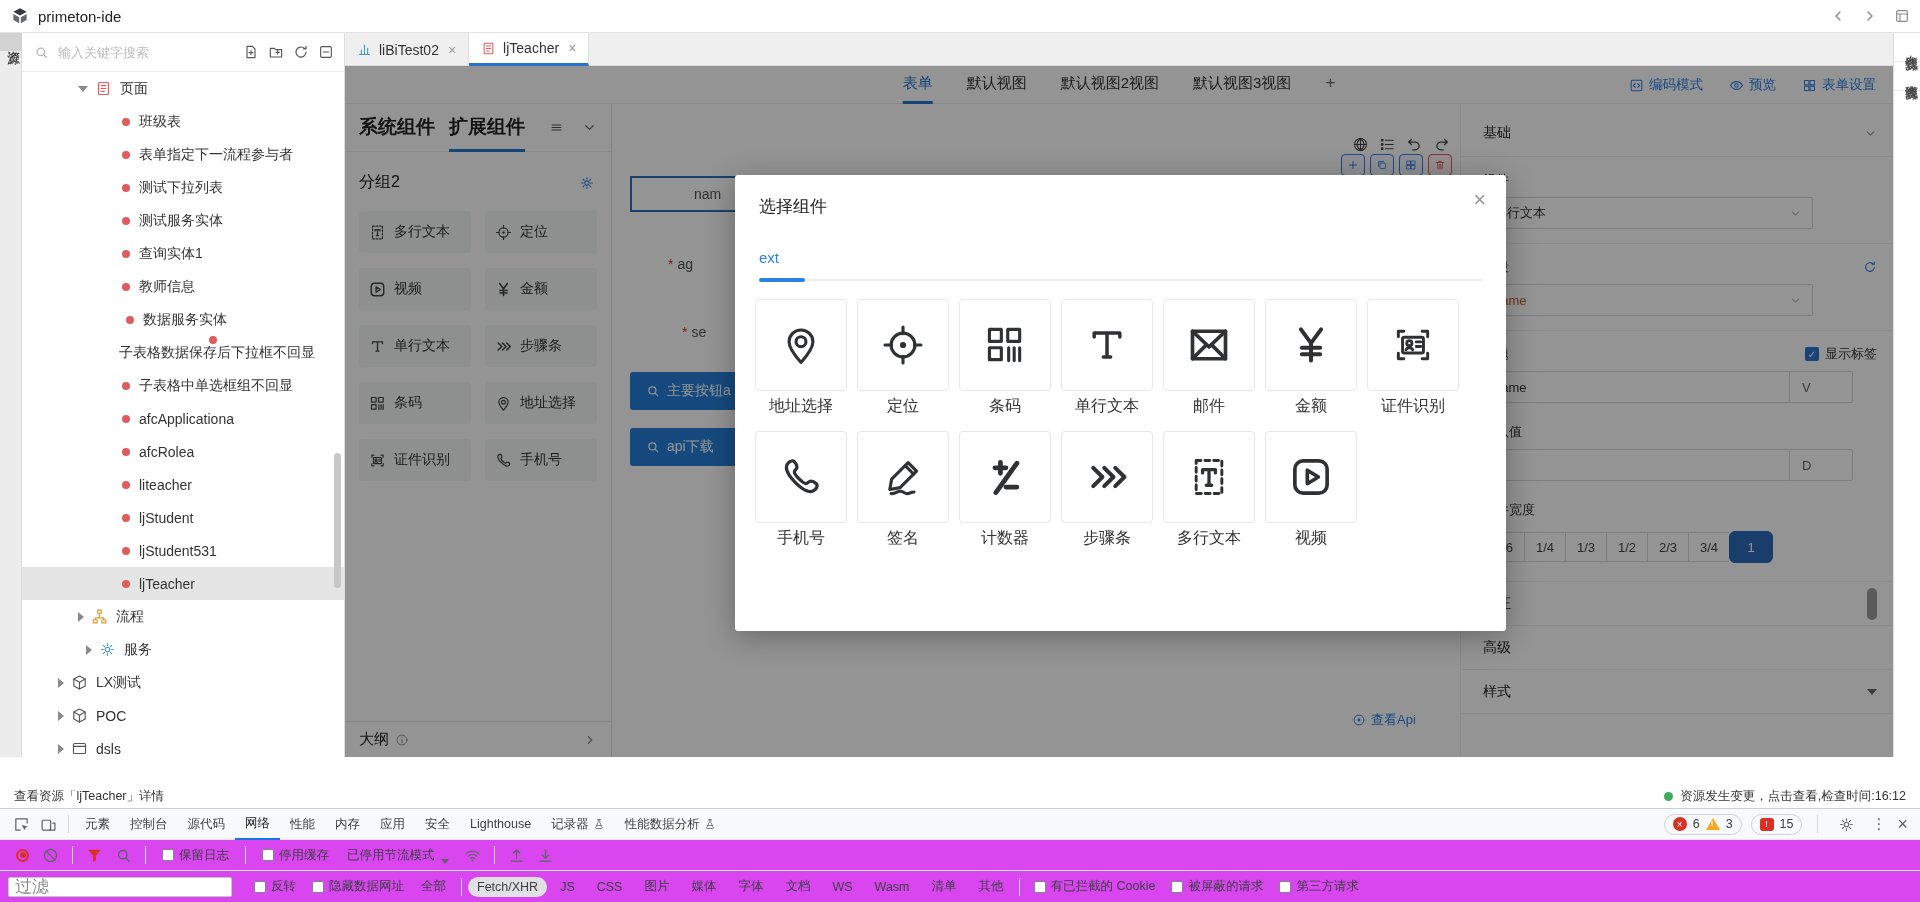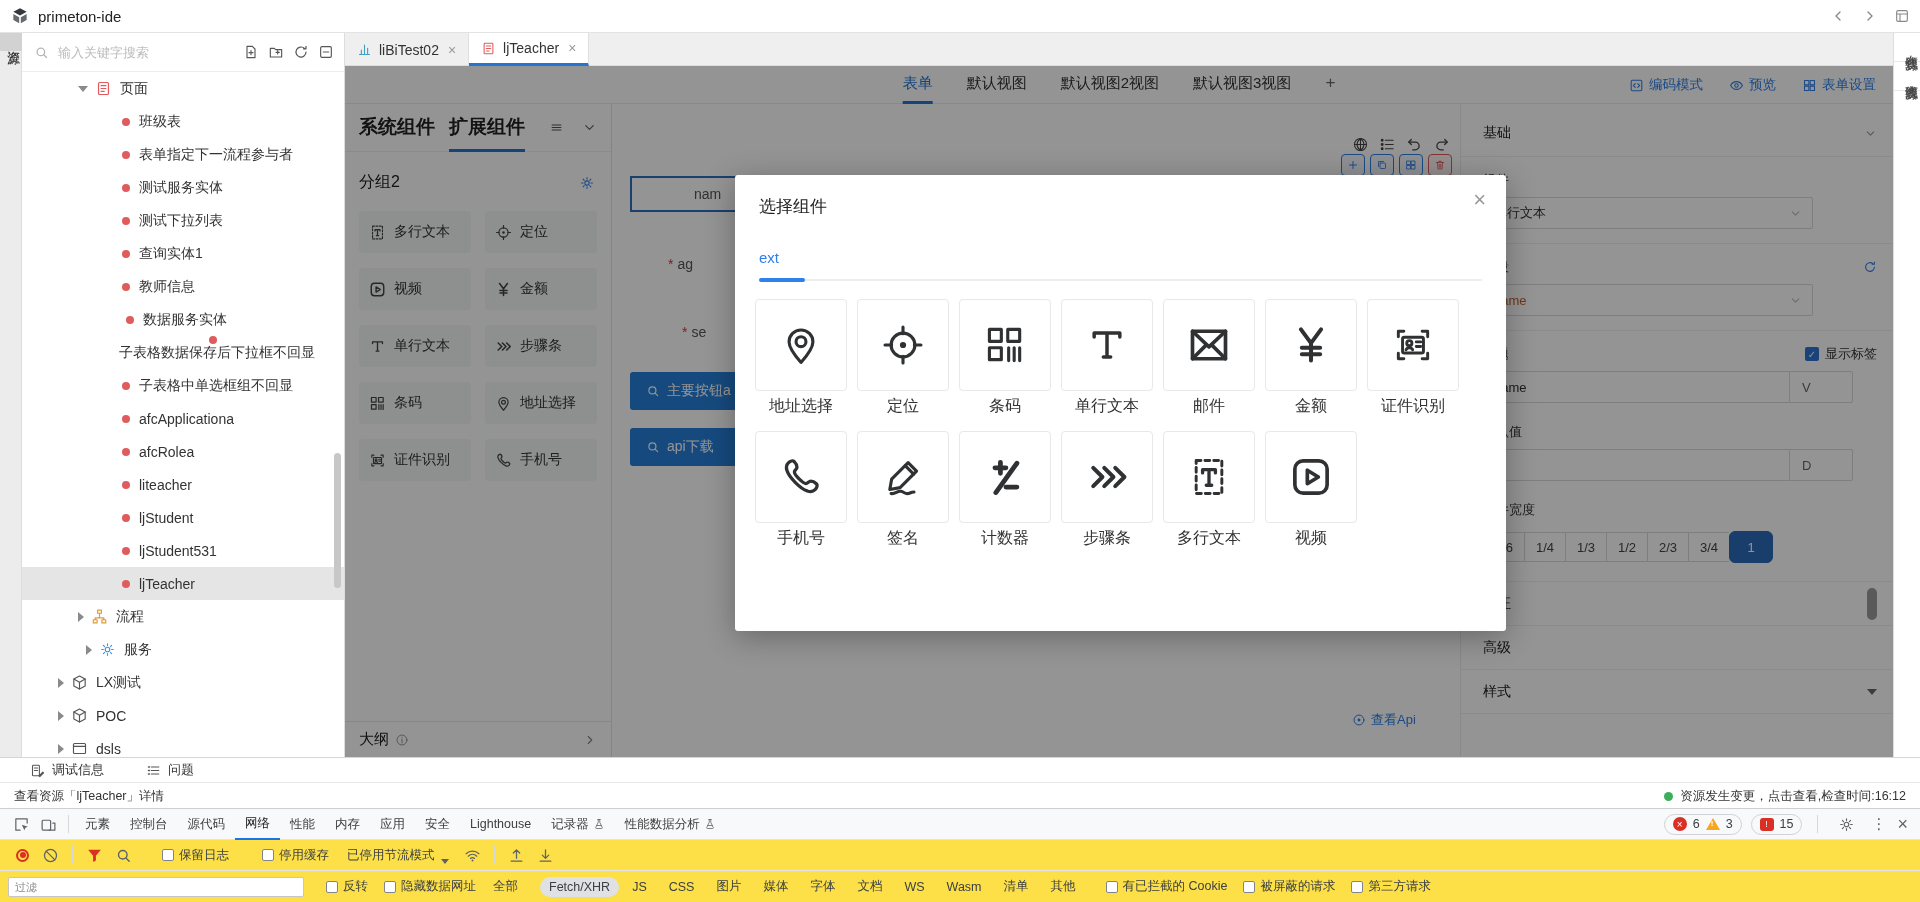--- a/index.html
+++ b/index.html
@@ -132,21 +132,21 @@
 
   
   .debugbar{position:absolute;left:0;top:757px;width:1920px;height:26px;background:#fff;border-top:1px solid #d6d6d6;border-bottom:1px solid #e6e6e6;display:flex;align-items:center;padding-left:30px;gap:42px;}
   .dbitem{display:flex;align-items:center;gap:7px;font-size:13px;color:#333;cursor:pointer;}
   .dbitem .ic{width:15px;height:15px;color:#555;}
   .statusbar{position:absolute;left:0;top:784px;width:1920px;height:25px;background:#fff;border-bottom:1px solid #cfcfcf;display:flex;align-items:center;padding:0 14px;font-size:12.5px;color:#333;}
   .statusbar .right{margin-left:auto;display:flex;align-items:center;gap:7px;text-align:center;}
   .gdot{width:9px;height:9px;border-radius:50%;background:#3dae5b;}
 
   
-  .devtools{position:absolute;left:0;top:809px;width:1920px;height:93px;background:#fde047;font-size:12.5px;color:#3c4043;}
+  .devtools{position:absolute;left:0;top:809px;width:1920px;height:93px;background:#d946ef;font-size:12.5px;color:#3c4043;}
   .dt-row{display:flex;align-items:center;height:31px;border-bottom:1px solid #e3e3e3;}
   .dt-row1{background:#f8f9fa;padding-left:8px;}
   .dt-ic{width:17px;height:17px;color:#5f6368;margin:0 5px;cursor:pointer;}
   .dt-sep{width:1px;height:18px;background:#d5d7da;margin:0 6px;}
   .dt-tab{padding:0 10px;height:31px;line-height:31px;cursor:pointer;display:flex;align-items:center;gap:4px;}
   .dt-tab.active{border-bottom:2px solid #1a73e8;color:#202124;}
   .dt-tab .ic{width:12px;height:12px;color:#5f6368;}
   .dt-right{margin-left:auto;display:flex;align-items:center;gap:9px;padding-right:12px;}
   .pill{display:flex;align-items:center;gap:6px;border:1px solid #d0d2d5;border-radius:11px;height:21px;padding:0 8px;}
   .errdot{width:14px;height:14px;border-radius:50%;background:#d93025;color:#fff;font-size:10px;display:flex;align-items:center;justify-content:center;}
@@ -157,21 +157,21 @@
   .xclose{font-size:18px;color:#5f6368;line-height:1;}
   .dt-row2{padding-left:10px;gap:2px;}
   .rec{width:13px;height:13px;border:2px solid #d93025;border-radius:50%;position:relative;margin:0 6px;}
   .rec:after{content:"";position:absolute;inset:1.5px;background:#d93025;border-radius:50%;}
   .dt-ic.red{color:#d93025;}
   .cbox{width:12px;height:12px;border:1.5px solid #80868b;border-radius:2px;background:#fff;margin-right:5px;flex:0 0 auto;}
   .dt-check{display:flex;align-items:center;margin:0 8px;cursor:pointer;}
   .throt{display:flex;align-items:flex-end;gap:6px;margin:0 8px;cursor:pointer;}
   .dcaret{width:0;height:0;border-left:4px solid transparent;border-right:4px solid transparent;border-top:5px solid #5f6368;}
   .dt-row3{padding-left:8px;border-bottom:none;}
-  .filter-input{width:296px;height:20px;border:1px solid #c6c6c6;border-radius:2px;padding:0 6px;font-size:11px;color:#333;outline:none;margin-right:14px;}
+  .filter-input{width:224px;height:20px;border:1px solid #c6c6c6;border-radius:2px;padding:0 6px;font-size:17px;color:#333;outline:none;margin-right:14px;}
   .filter-input::placeholder{color:#8a8a8a;}
   .chip{padding:3px 9px;border-radius:10px;cursor:pointer;white-space:nowrap;}
   .chip.selchip{background:#dfe1e5;}
   .chips{display:flex;align-items:center;gap:4px;}
 </style>
 </head>
 <body>
 
 <div id="app">
 
@@ -257,25 +257,25 @@
         <div class="tree-row" style="padding-left: 100px;">
           <span class="tree-dot"></span>
           <span>班级表</span>
         </div>
         <div class="tree-row" style="padding-left: 100px;">
           <span class="tree-dot"></span>
           <span>表单指定下一流程参与者</span>
         </div>
         <div class="tree-row" style="padding-left: 100px;">
           <span class="tree-dot"></span>
+          <span>测试下拉列表</span>
+        </div>
+        <div class="tree-row" style="padding-left: 100px;">
+          <span class="tree-dot"></span>
           <span>测试服务实体</span>
-        </div>
-        <div class="tree-row" style="padding-left: 100px;">
-          <span class="tree-dot"></span>
-          <span>测试下拉列表</span>
         </div>
         <div class="tree-row" style="padding-left: 100px;">
           <span class="tree-dot"></span>
           <span>查询实体1</span>
         </div>
         <div class="tree-row" style="padding-left: 100px;">
           <span class="tree-dot"></span>
           <span>教师信息</span>
         </div>
         <div class="tree-row" style="padding-left: 104px;">
@@ -905,40 +905,20 @@
                 <rect x="3.2" y="3.2" width="17.6" height="17.6" rx="4.5"></rect>
                 <path d="M10 8.3v7.4l6-3.7z"></path>
               </svg>
             </span>
           </div>
           <div class="mlabel">视频</div>
         </div>
       </div>
   </div>
 
-  <div class="debugbar" id="debug-bar">
-      <span class="dbitem">
-        <span class="ic ">
-          <svg viewBox="0 0 24 24" fill="none" stroke="currentColor" stroke-width="1.7" stroke-linecap="round" stroke-linejoin="round">
-            <rect x="4" y="3.5" width="11" height="17" rx="1.5"></rect>
-            <path d="M7 8h5M7 12h5M14.5 20.5l6-6 1.2 1.2-6 6z"></path>
-          </svg>
-        </span>
-        <span>调试信息</span>
-      </span>
-      <span class="dbitem">
-        <span class="ic ">
-          <svg viewBox="0 0 24 24" fill="none" stroke="currentColor" stroke-width="1.7" stroke-linecap="round" stroke-linejoin="round">
-            <path d="M8.5 6.5h12M8.5 12h12M8.5 17.5h12"></path>
-            <path d="M4 6.5h1.5M4 12h1.5M4 17.5h1.5" stroke-width="2.4"></path>
-          </svg>
-        </span>
-        <span>问题</span>
-      </span>
-    </div>
 
   <div class="statusbar">
     <span>查看资源「ljTeacher」详情</span>
     <span class="right">
       <span class="gdot"></span>
       <span>资源发生变更，点击查看,检查时间:16:12</span>
     </span>
   </div>
 
   <div class="devtools">

